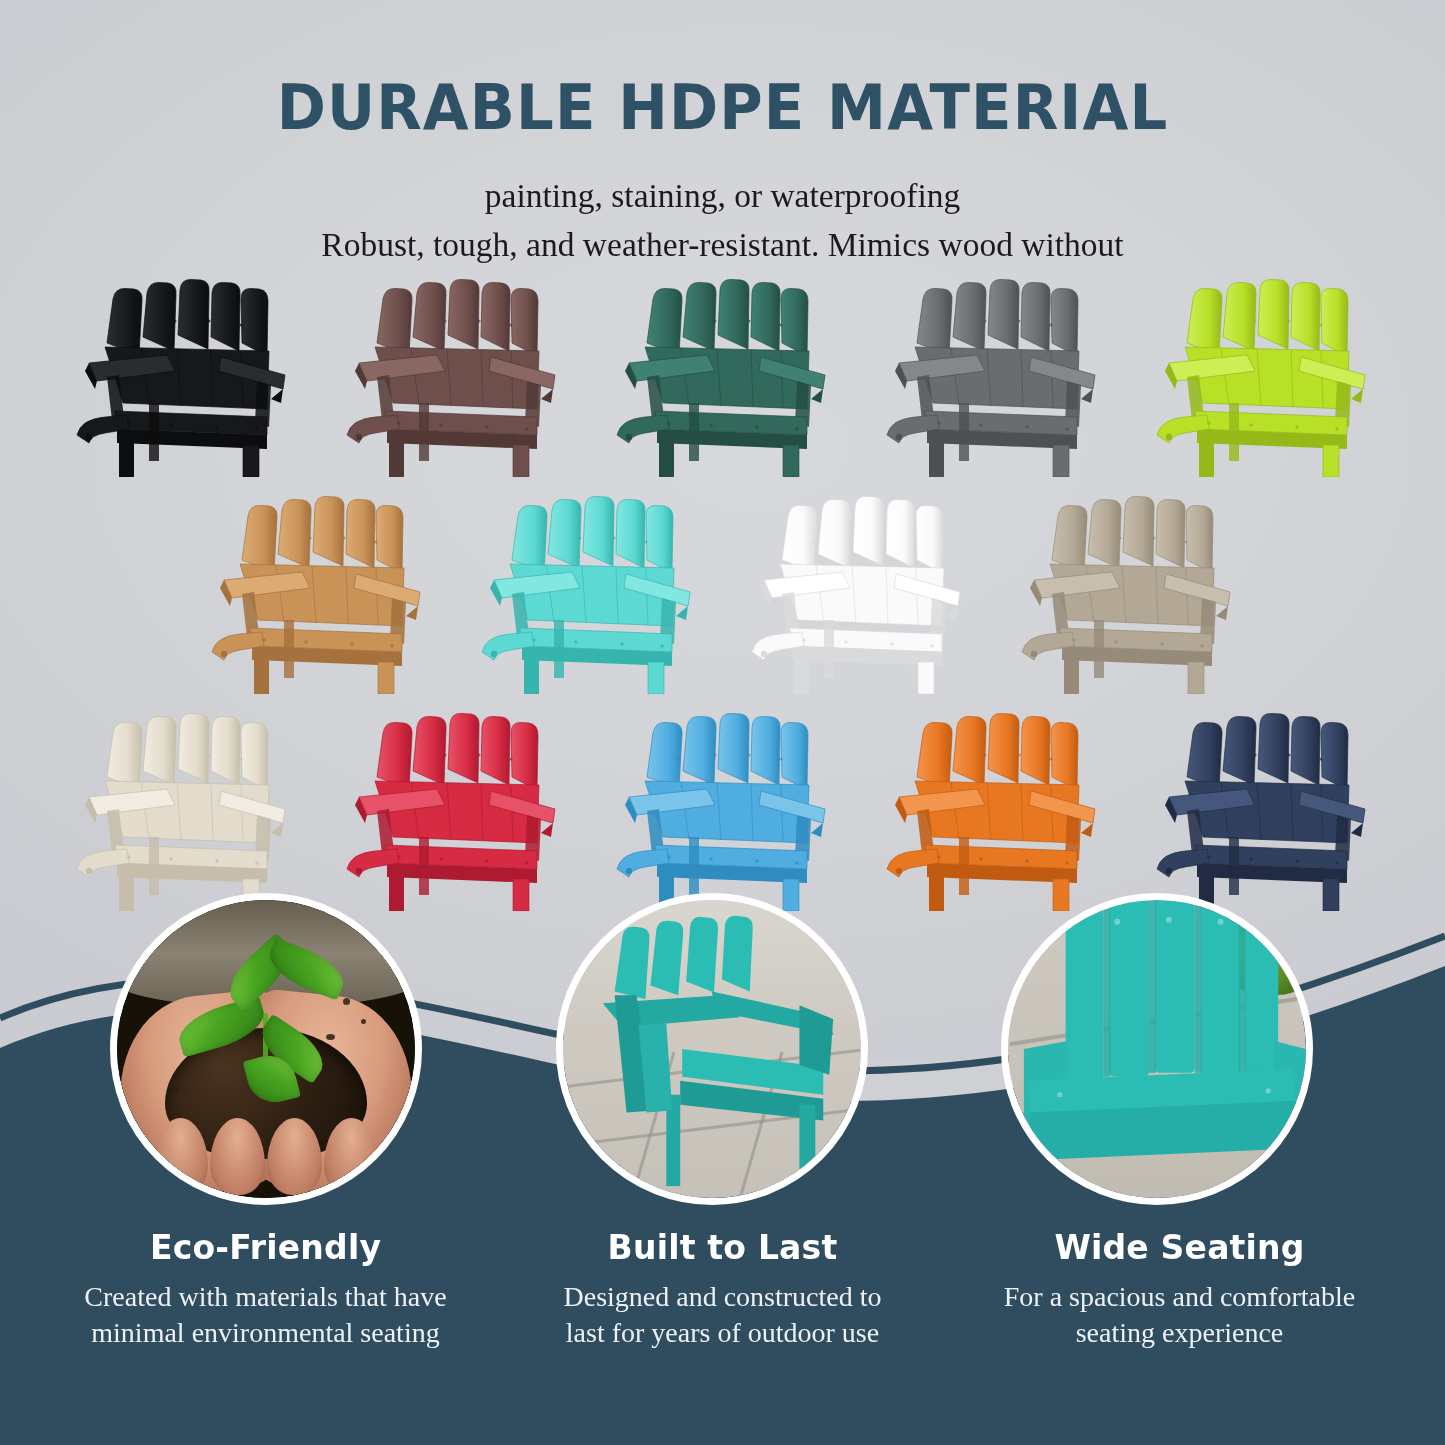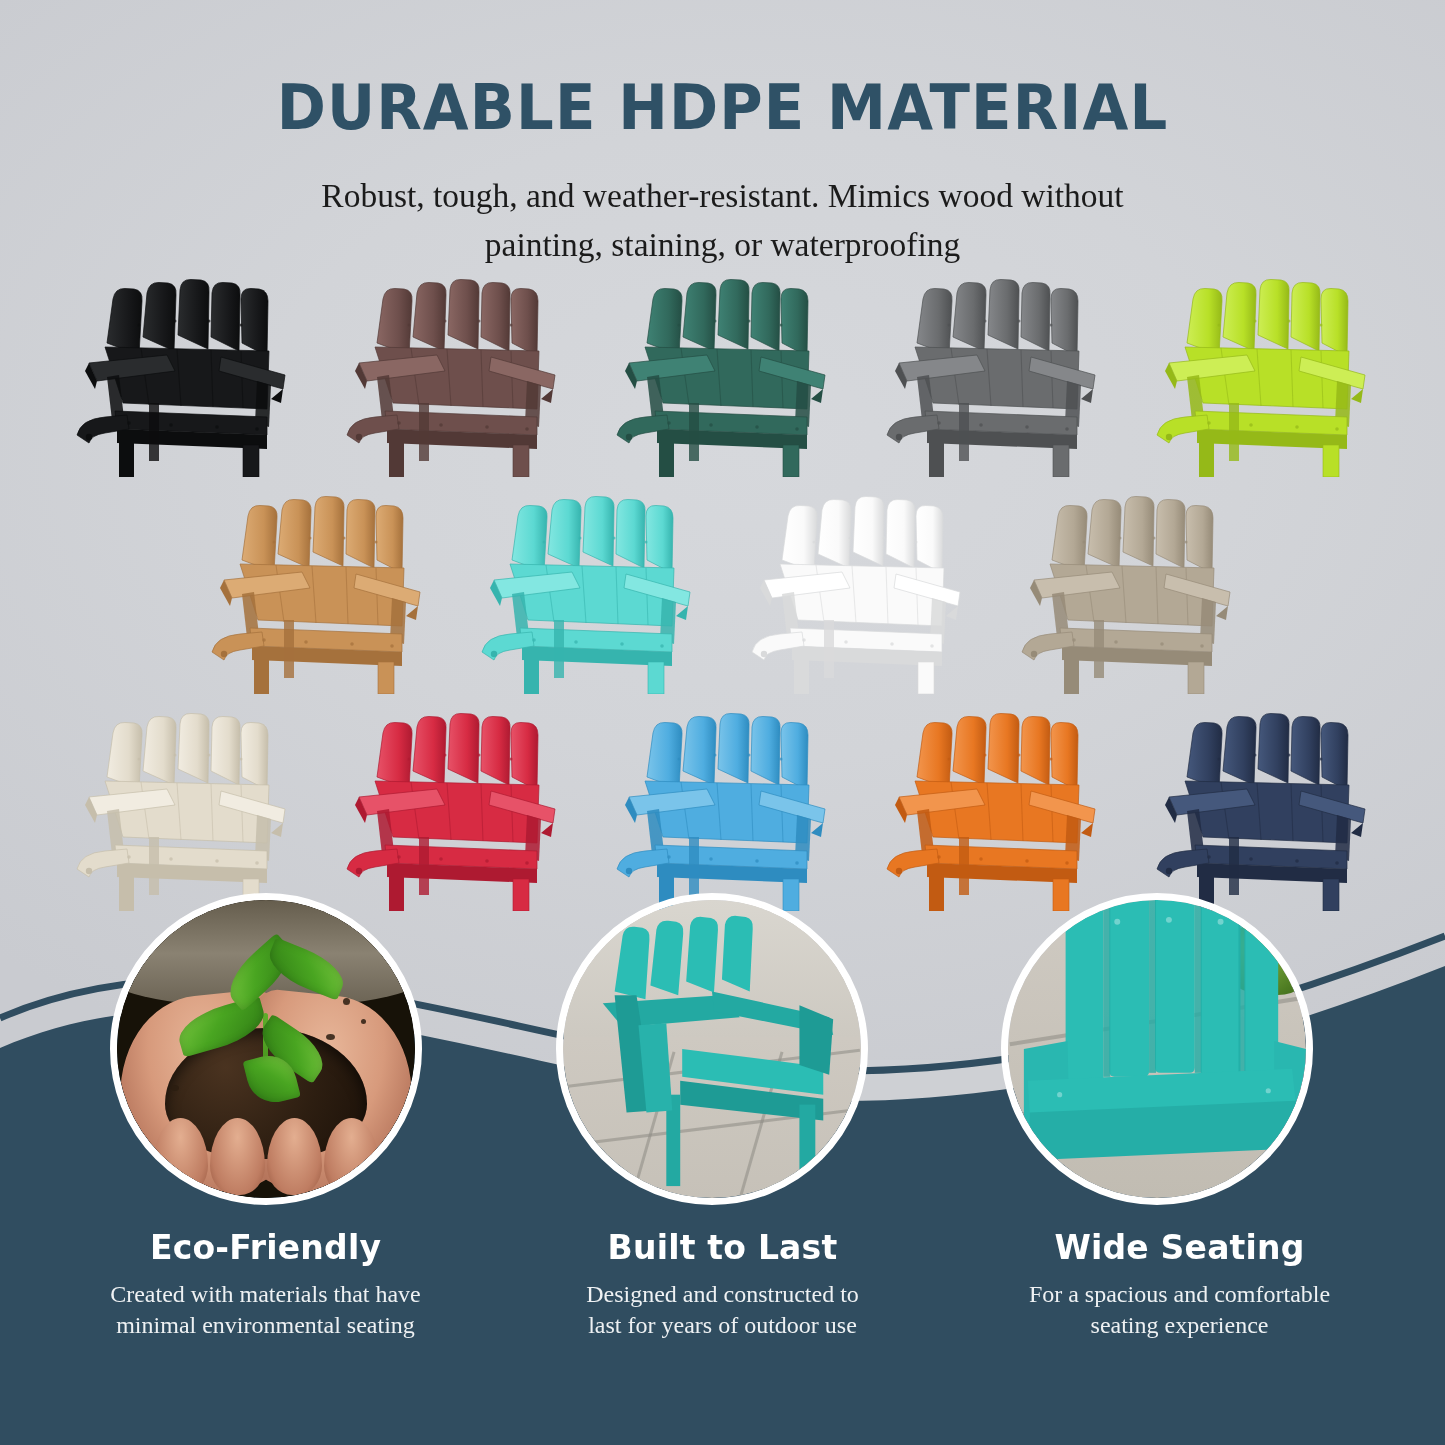--- a/index.html
+++ b/index.html
@@ -100,37 +100,37 @@
   
   .features{position:absolute;left:0;top:1228px;width:1145px;height:180px;padding-left:7px;}
   .feat{position:absolute;width:445px;text-align:center;color:#ffffff;}
   .feat h3{
     margin:0 0 12px 0;
     font-family:"DejaVu Sans",sans-serif;
     font-weight:bold;font-size:33px;letter-spacing:.2px;color:#ffffff;
   }
   .feat p{
     margin:0;font-family:"Liberation Serif",serif;
-    font-size:24px;line-height:1.30;color:#eef1f3;
+    font-size:28px;line-height:1.30;color:#eef1f3;
   }
   .f1{left:43px;}
   .f2{left:500px;}
   .f3{left:957px;}
 </style>
 </head>
 <body>
 
 <div id="stage">
 
   <div class="bg-top"></div>
 
   <div class="title" style="color: rgb(47, 81, 102);">DURABLE HDPE MATERIAL</div>
   <div class="subtitle">
+    <div>painting, staining, or waterproofing</div>
     <div>Robust, tough, and weather-resistant. Mimics wood without</div>
-    <div>painting, staining, or waterproofing</div>
   </div>
 
   <div class="chair-rows">
     <div class="chair-row r1">
         <div class="chair-cell">
 <svg viewBox="0 0 224 200">
   <defs>
     <linearGradient id="g0" x1="0" y1="0" x2="1" y2="0">
       <stop offset="0%" stop-color="#2A2C2E"></stop>
                 <stop offset="62%" stop-color="#17181A"></stop>

